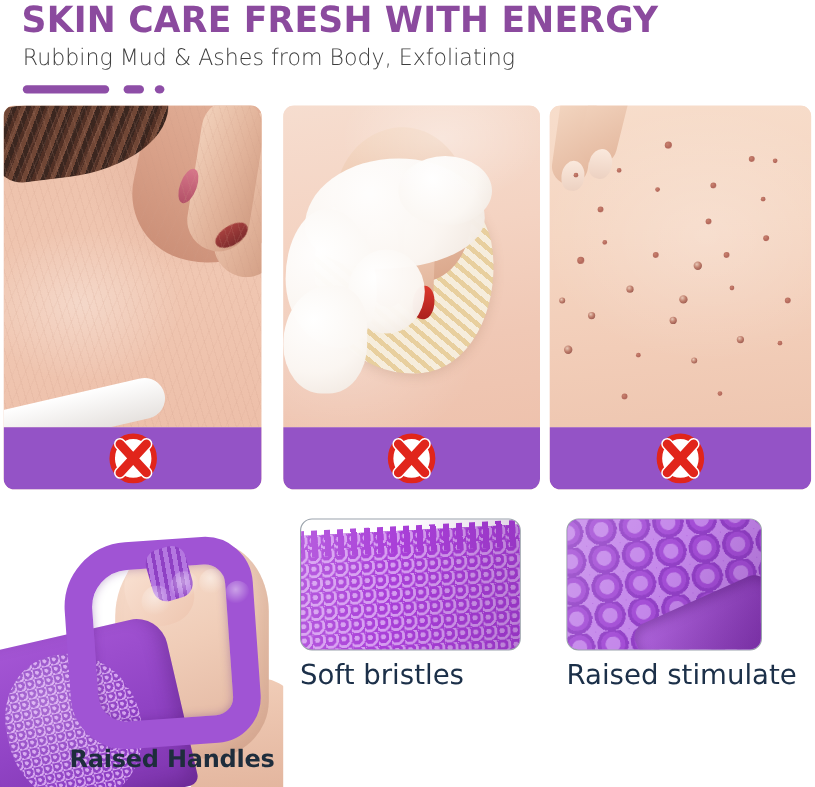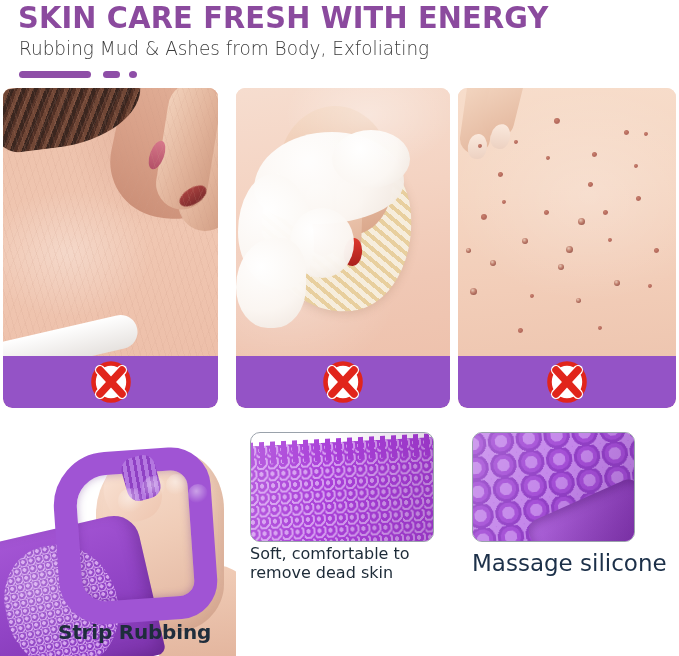--- a/index.html
+++ b/index.html
@@ -585,27 +585,27 @@
       <div class="hand-knuckle" style="left: 166px; top: 42px; width: 22px; height: 22px;"></div>
       <div class="hand-knuckle" style="left: 188px; top: 52px; width: 20px; height: 20px;"></div>
     </div>
 
   <div class="feature-card" id="feature-card-1">
     <div class="feature-thumb">
       <div id="bristle-tex"></div>
       <div id="bristle-tips"></div>
       <div id="bristle-shade"></div>
     </div>
-    <div class="feature-desc">Soft, comfortable to remove dead skin</div>
+    <div class="feature-title">Soft bristles</div>
   </div>
 
   <div class="feature-card" id="feature-card-2">
     <div class="feature-thumb">
       <div id="silicone-tex"></div>
       <div id="silicone-edge"></div>
       <div id="silicone-shade"></div>
     </div>
-    <div class="feature-title">Massage silicone</div>
+    <div class="feature-title">Raised stimulate</div>
   </div>
 
 </div>
 
-<div id="strip-handles-label">Strip Rubbing</div>
+<div id="strip-handles-label">Raised Handles</div>
 
 </body></html>

